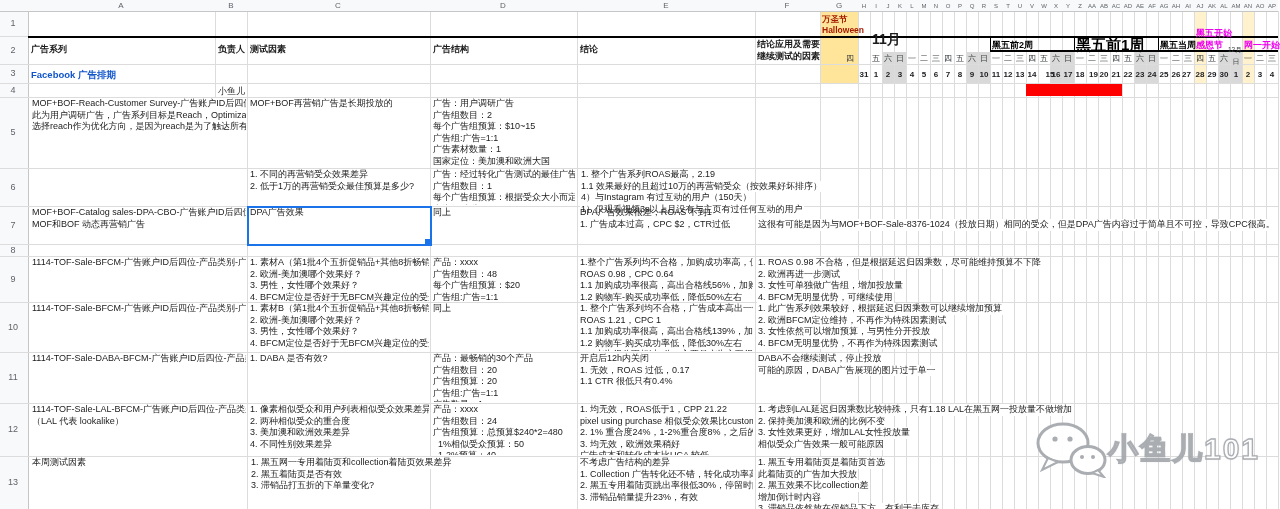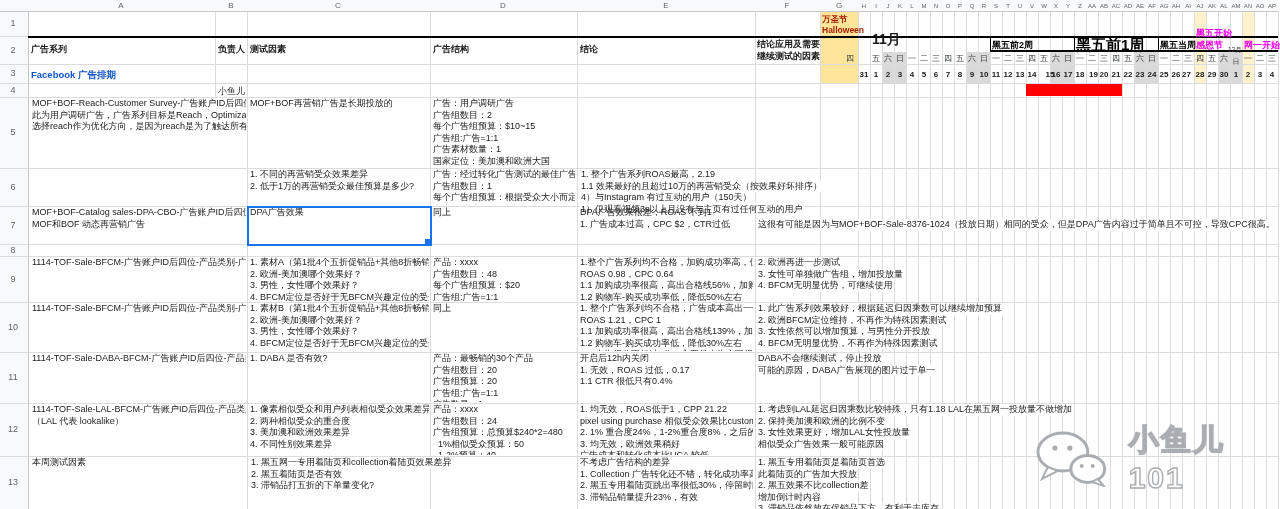--- a/index.html
+++ b/index.html
@@ -3,21 +3,21 @@
 <meta charset="utf-8">
 <style>
   html,body{margin:0;padding:0;background:#fff}
   #stage{position:relative;width:1280px;height:509px;background:#fff;overflow:hidden;
          font-family:"Liberation Sans","DejaVu Sans",sans-serif;color:#1b1b1b}
   .abs{position:absolute;font-size:9px;line-height:11.5px}
   .wrap{white-space:normal;word-break:break-all}
   .ovl span{display:block;width:max-content;background:#fff;white-space:pre;padding:0 1px;
             font-size:9px;line-height:11.5px}
   .selbox{border:2px solid #1a73e8;background:transparent}
-  .wm{position:absolute;left:1034px;top:420px;display:flex;align-items:center;gap:21px;z-index:9;opacity:.95}
+  .wm{position:absolute;left:1034px;top:420px;display:flex;align-items:center;gap:0;z-index:9;opacity:.95}
   .wmtext{font-size:30px;font-weight:bold;color:#fff;-webkit-text-stroke:1.3px #a6a9ad;
           letter-spacing:2px;text-shadow:0 0 2px #b9bcc0}
 </style>
 </head>
 <body>
 
 <div id="stage">
   <div class="wm">
     <svg width="74" height="58" viewBox="0 0 74 58">
       <ellipse cx="29" cy="23" rx="25" ry="19" fill="#fff" stroke="#a6a9ad" stroke-width="3"></ellipse>
@@ -298,20 +298,21 @@
 广告组数目：48
 每个广告组预算：$20
 广告组:广告=1:1
 广告素材数量：4</div>
     <div class="abs " style="left: 580px; top: 257px; width: 173px; height: 44px; font-size: 9px; z-index: 5; white-space: pre; overflow: hidden;">1.整个广告系列均不合格，加购成功率高，但是
 ROAS 0.98，CPC 0.64
 1.1 加购成功率很高，高出合格线56%，加购成
 1.2 购物车-购买成功率低，降低50%左右
 1.3 广告得分不超过6分，主要是广告交互得分</div>
     <div class="abs ovl" style="left: 757px; top: 257px; height: 45px; z-index: 5;">
+      <span>1. ROAS 0.98 不合格，但是根据延迟归因乘数，尽可能维持预算不下降</span>
       <span>2. 欧洲再进一步测试</span>
       <span>3. 女性可单独做广告组，增加投放量</span>
       <span>4. BFCM无明显优势，可继续使用</span>
     </div>
     <div class="abs ovl" style="left: 31px; top: 303px; width: 215px; height: 48px; z-index: 5; overflow: hidden;">
       <span>1114-TOF-Sale-BFCM-广告账户ID后四位-产品类别-广告类别-广告系列</span>
     </div>
     <div class="abs " style="left: 250px; top: 303px; width: 179px; height: 48px; font-size: 9px; z-index: 5; white-space: pre; overflow: hidden;">1. 素材B（第1批4个五折促销品+其他8折畅销品）
 2. 欧洲-美加澳哪个效果好？
 3. 男性，女性哪个效果好？

